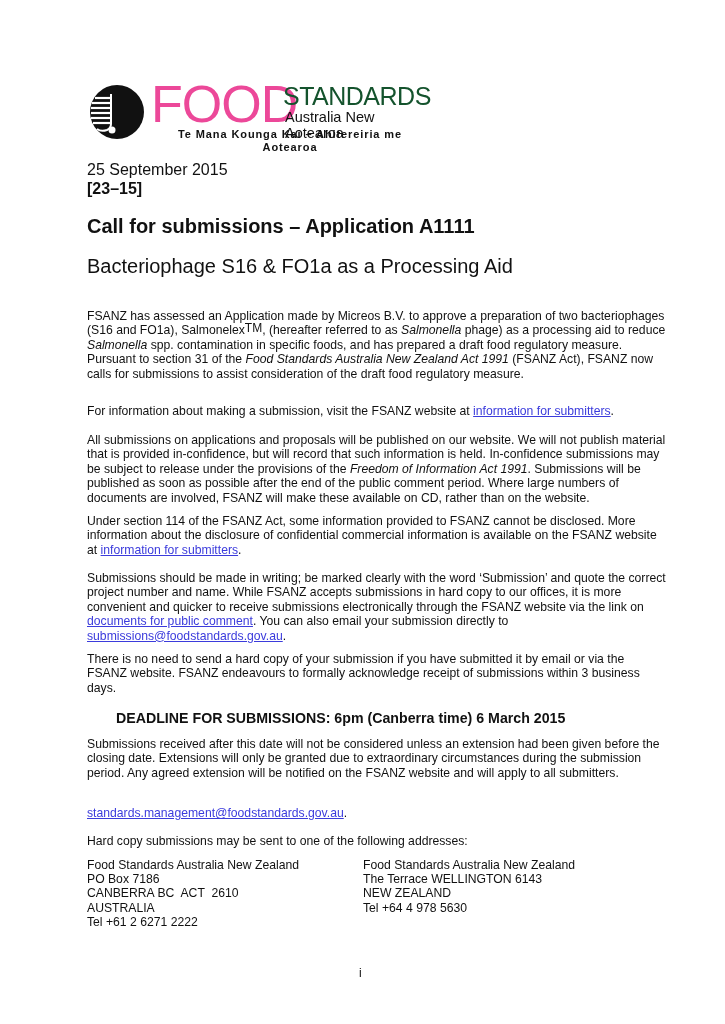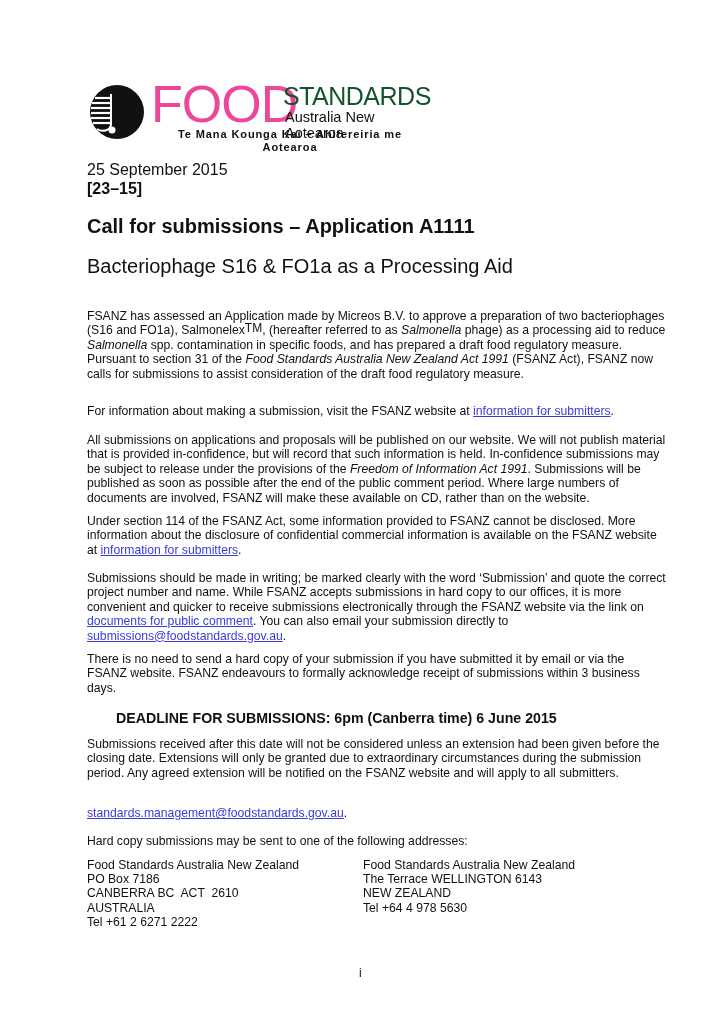--- a/index.html
+++ b/index.html
@@ -68,21 +68,21 @@
 <p class="para" style="top:404px"><span>For information about making a submission, visit the FSANZ website at </span><a class="link" href="#">information for submitters</a><span>.</span></p>
 
 <p class="para" style="top:433px"><span>All submissions on applications and proposals will be published on our website. We will not publish material that is provided in-confidence, but will record that such information is held. In-confidence submissions may be subject to release under the provisions of the </span><i>Freedom of Information Act 1991</i><span>. Submissions will be published as soon as possible after the end of the public comment period. Where large numbers of documents are involved, FSANZ will make these available on CD, rather than on the website.</span></p>
 
 <p class="para" style="top:514px"><span>Under section 114 of the FSANZ Act, some information provided to FSANZ cannot be disclosed. More information about the disclosure of confidential commercial information is available on the FSANZ website at </span><a class="link" href="#">information for submitters</a><span>.</span></p>
 
 <p class="para" style="top:571px"><span>Submissions should be made in writing; be marked clearly with the word ‘Submission’ and quote the correct project number and name. While FSANZ accepts submissions in hard copy to our offices, it is more convenient and quicker to receive submissions electronically through the FSANZ website via the link on </span><a class="link" href="#">documents for public comment</a><span>.  You can also email your submission directly to </span><a class="link" href="#">submissions@foodstandards.gov.au</a><span>.</span></p>
 
 <p class="para" style="top:652px">There is no need to send a hard copy of your submission if you have submitted it by email or via the FSANZ website. FSANZ endeavours to formally acknowledge receipt of submissions within 3 business days.</p>
 
-<div class="deadline">DEADLINE FOR SUBMISSIONS:  6pm (Canberra time) 6 June 2015</div>
+<div class="deadline">DEADLINE FOR SUBMISSIONS:  6pm (Canberra time) 6 March 2015</div>
 
 <p class="para" style="top:737px">Submissions received after this date will not be considered unless an extension had been given before the closing date. Extensions will only be granted due to extraordinary circumstances during the submission period. Any agreed extension will be notified on the FSANZ website and will apply to all submitters.</p>
 
 <p class="para" style="top:792px"><br><a class="link" href="#">standards.management@foodstandards.gov.au</a><span>.</span></p>
 
 <p class="para" style="top:834px">Hard copy submissions may be sent to one of the following addresses:</p>
 
 <div class="addr addr-au">
   <div>Food Standards Australia New Zealand</div>
   <div>PO Box 7186</div>

